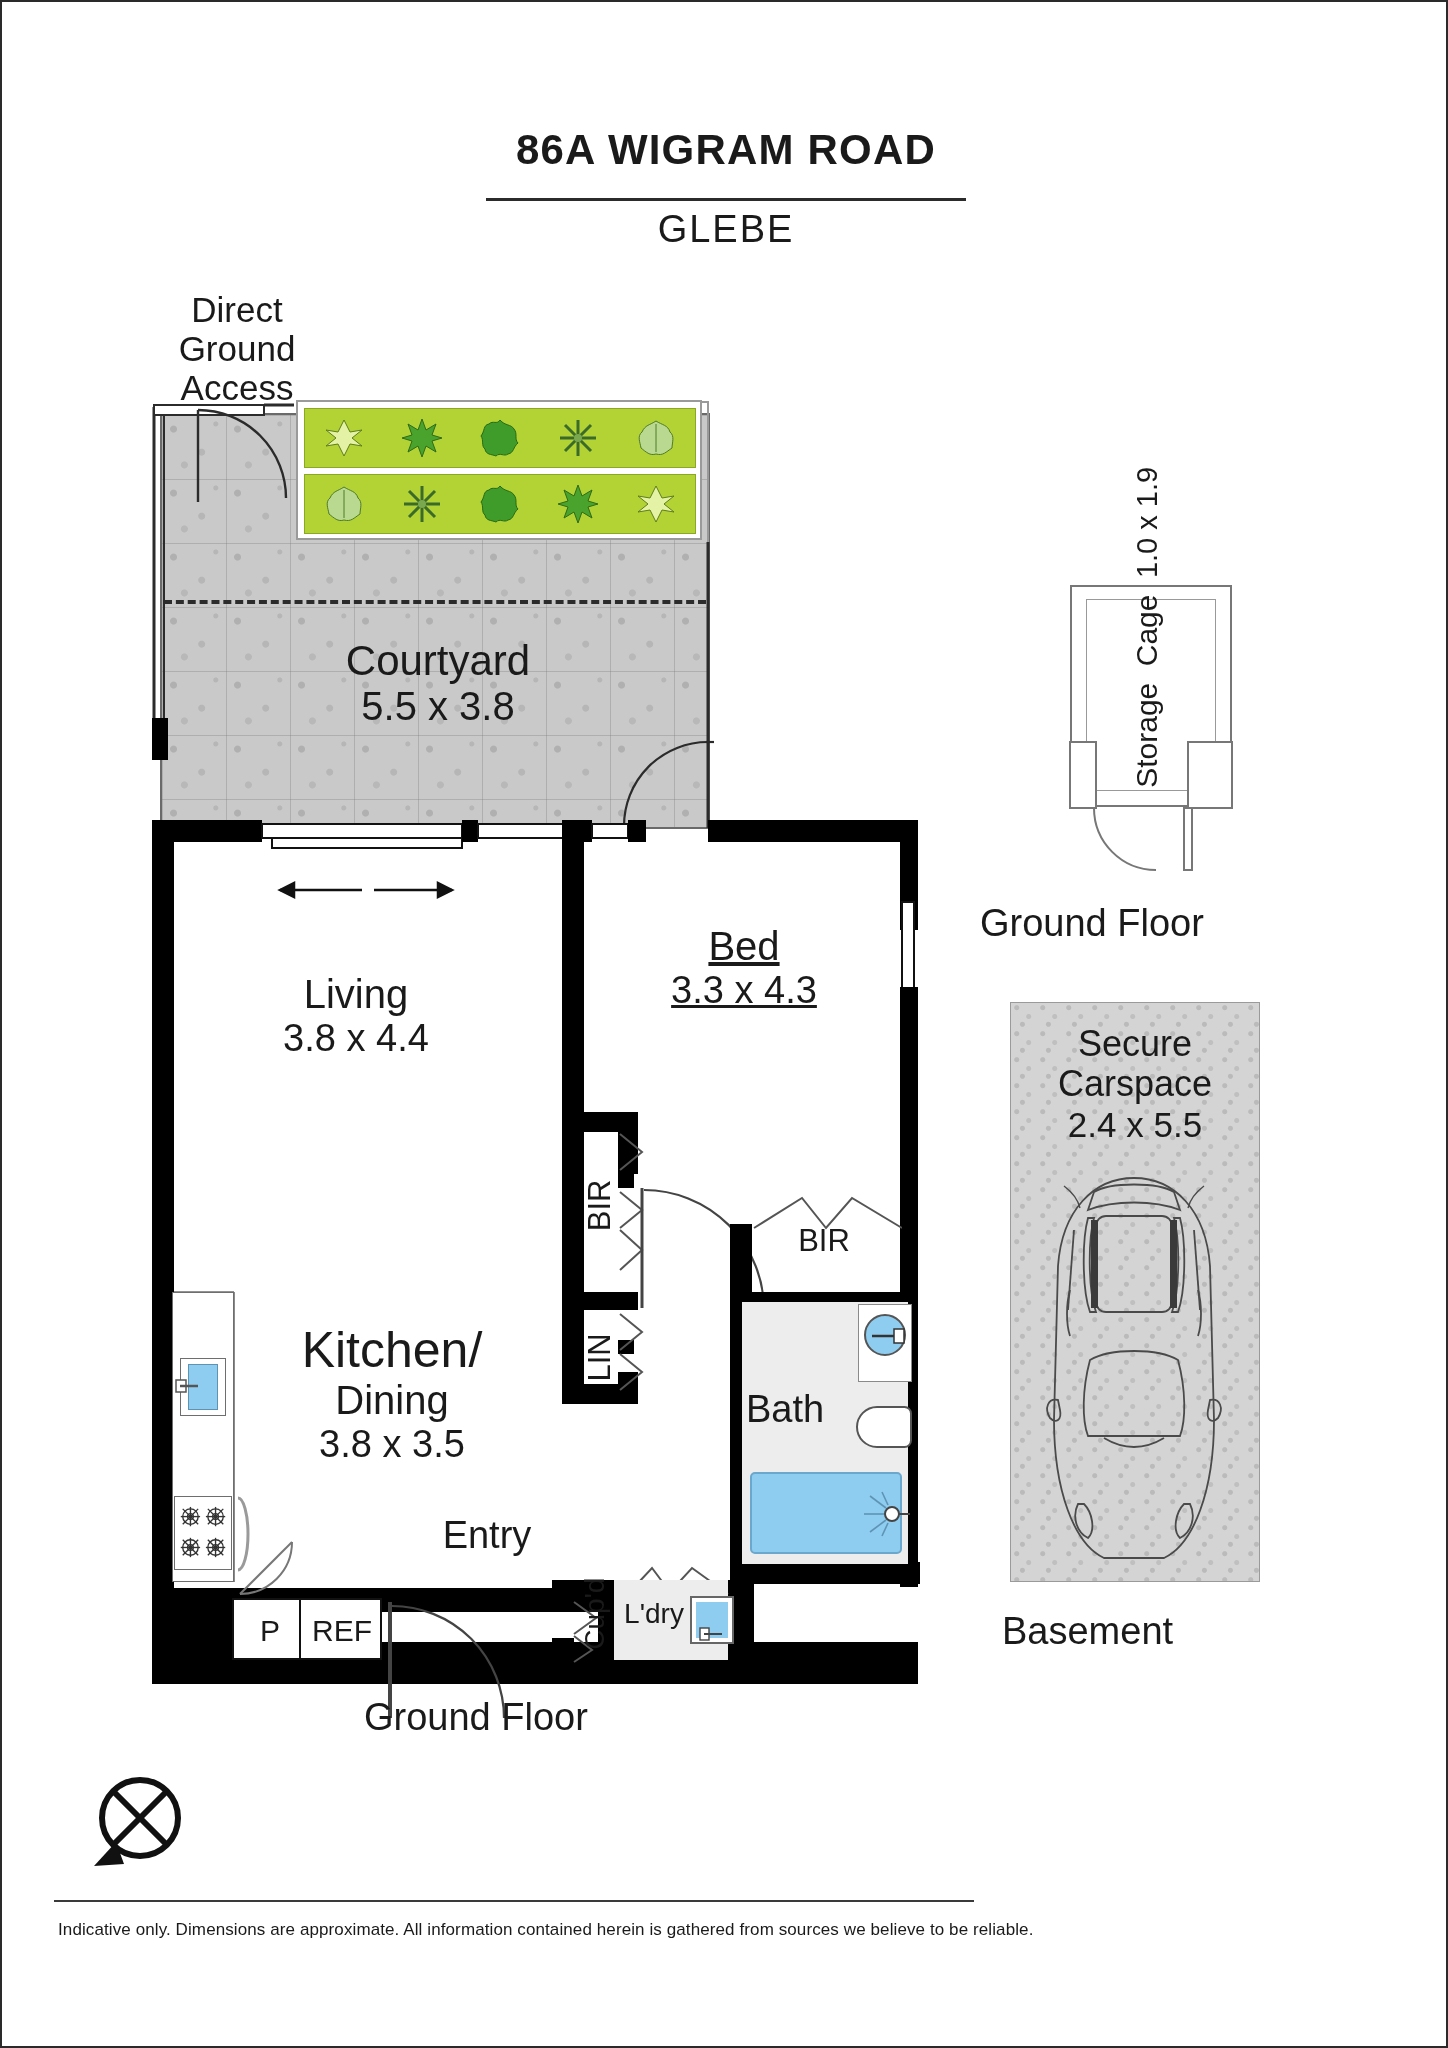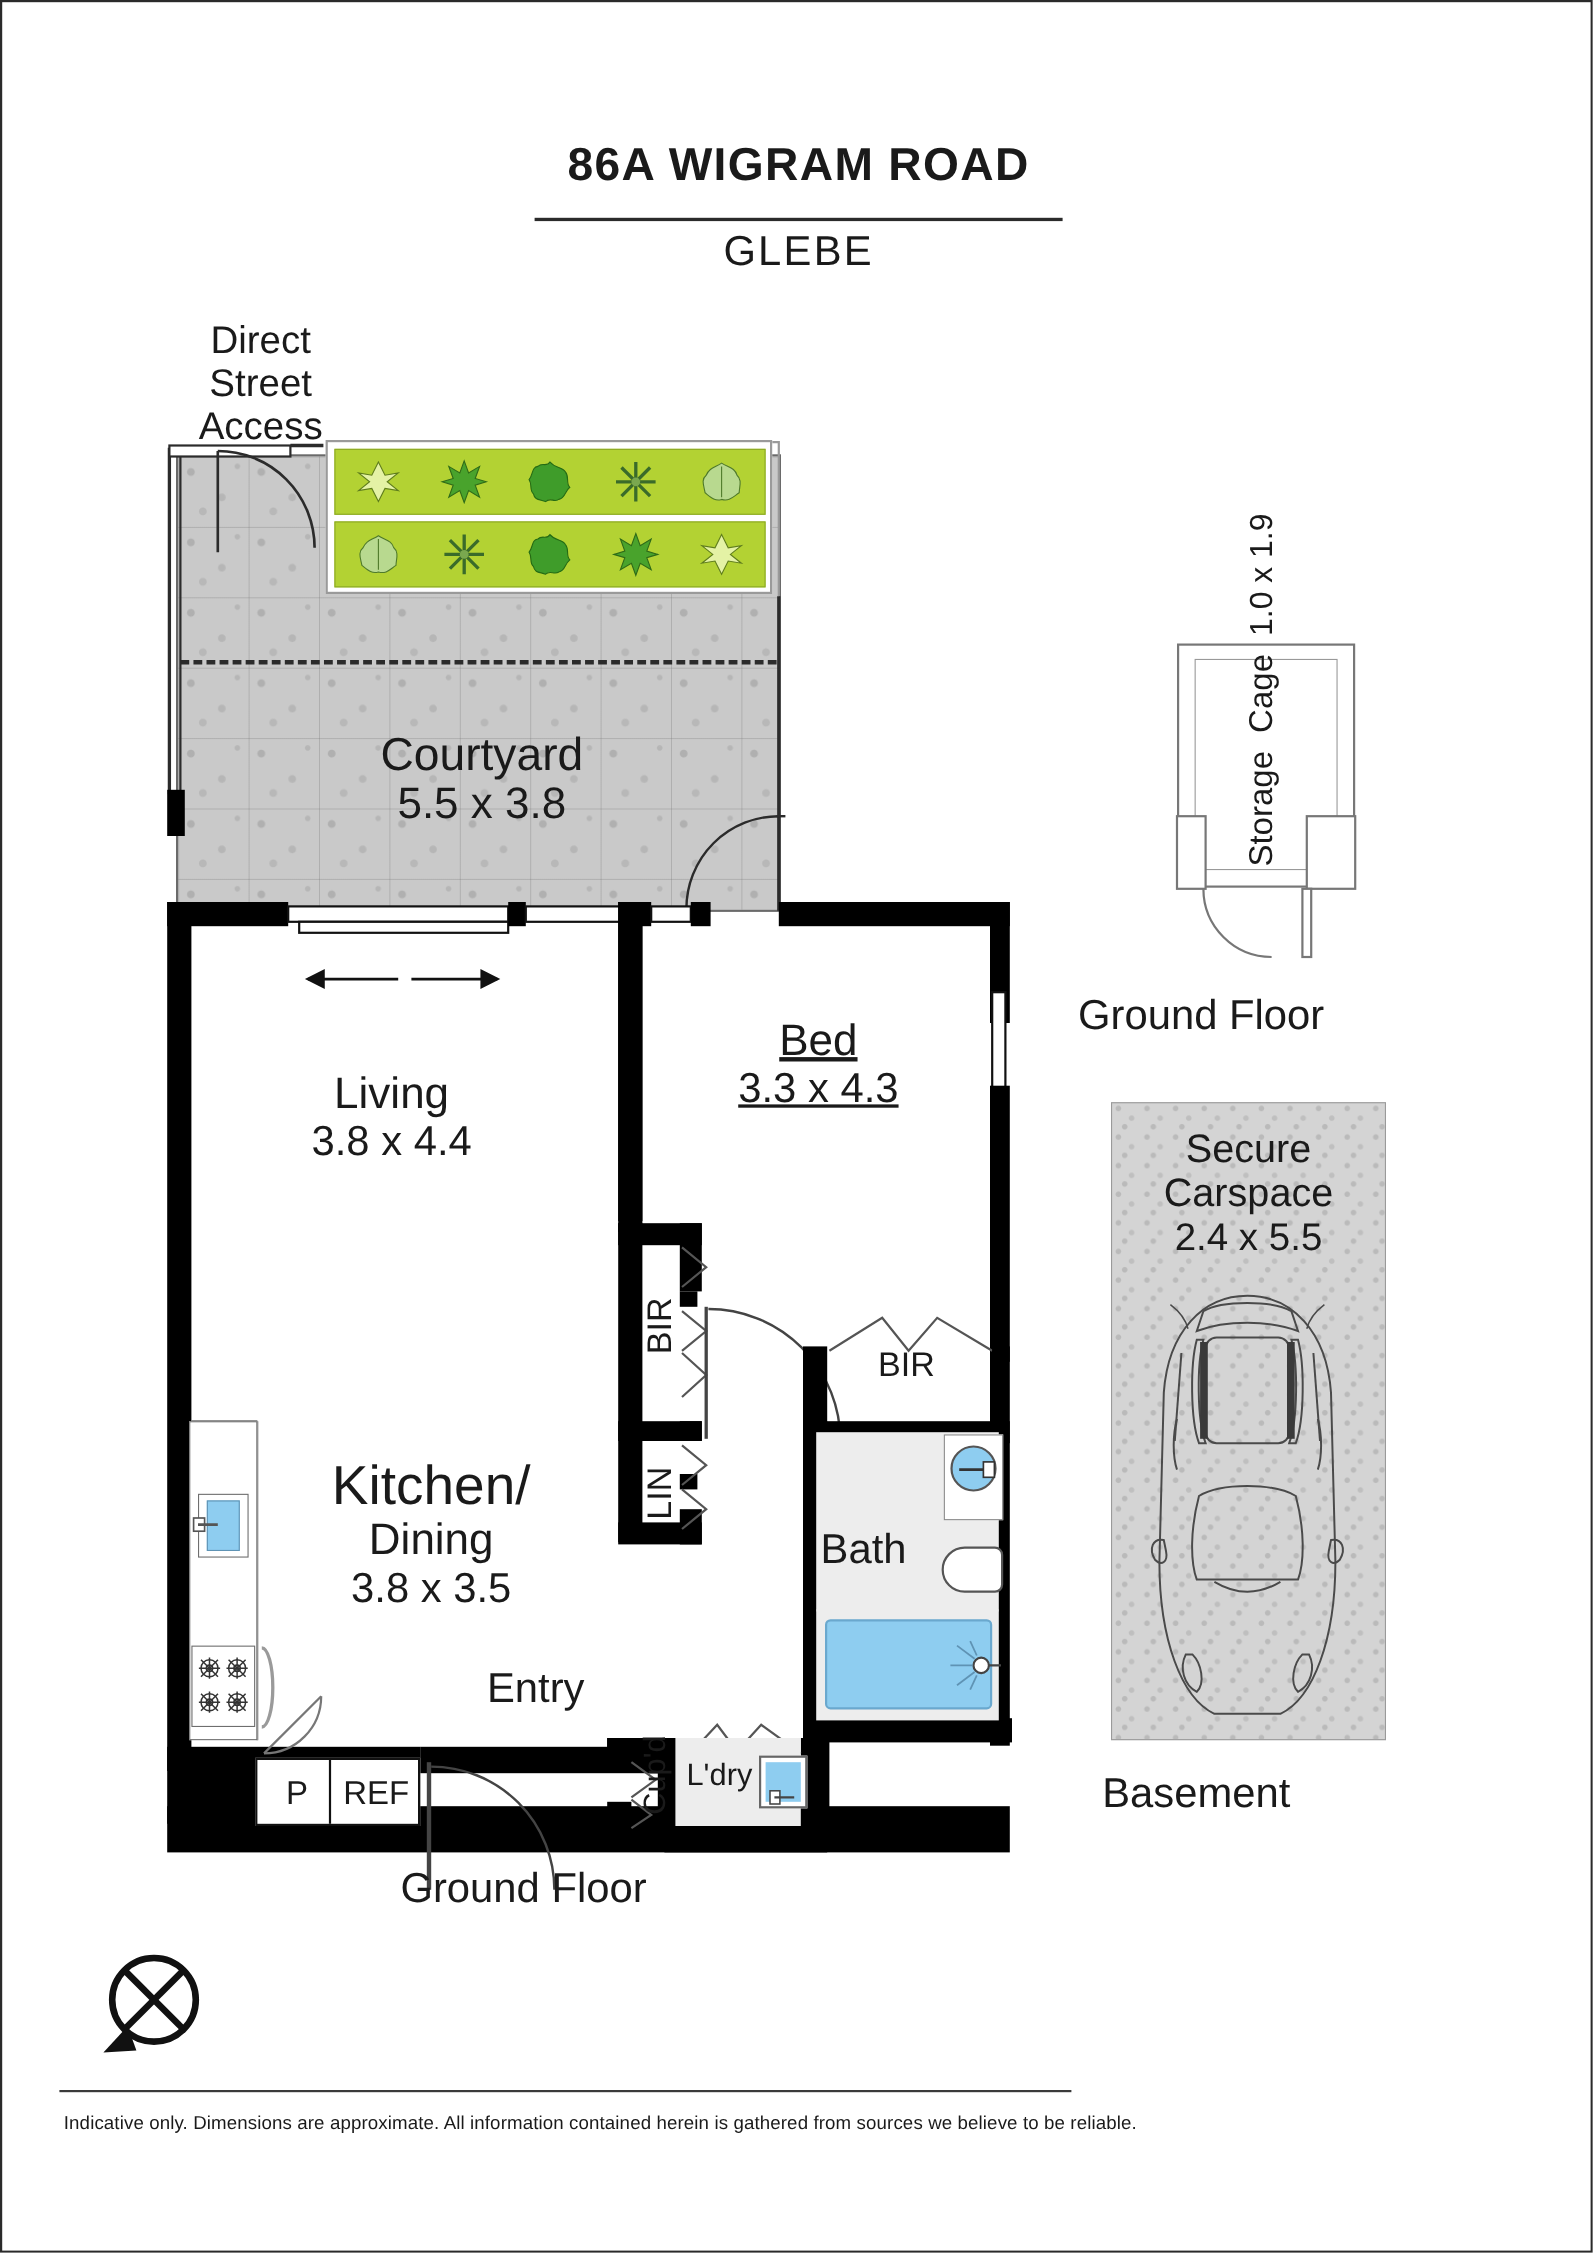--- a/index.html
+++ b/index.html
@@ -131,21 +131,21 @@
 <body>
 
 <div class="page">
 
   <div class="title">86A WIGRAM ROAD</div>
   <div class="title-rule"></div>
   <div class="subtitle">GLEBE</div>
 
   <div class="lbl" style="left:175px;top:288px;width:120px;">
     <div class="nm">Direct</div>
-    <div class="nm">Street</div>
+    <div class="nm">Ground</div>
     <div class="nm">Access</div>
   </div>
 
   <div class="courtyard">
     <div class="court-tile"></div>
     <div class="court-tex"></div>
   </div>
   <div class="court-outline"></div>
   <div class="court-dash"></div>
 
@@ -230,21 +230,21 @@
           </g>
         </svg>
       <svg class="plant" viewBox="0 0 44 44">
           <g fill="#e4f2a5" stroke="#5f7d1c" stroke-width="1">
             <path d="M22 4 L28 16 L40 14 L30 22 L40 30 L28 28 L22 40 L16 28 L4 30 L14 22 L4 14 L16 16 Z"></path>
           </g>
         </svg>
     </div>
   </div>
 
-  <div class="lbl" style="left:256px;top:635px;width:360px;margin-top:25px;">
+  <div class="lbl" style="left:256px;top:635px;width:360px;">
     <div class="nm" style="font-size:42px;">Courtyard</div>
     <div class="dim" style="font-size:40px;">5.5 x 3.8</div>
   </div>
 
   <svg class="plan" viewBox="0 0 1448 2048">
 
     <rect x="150" y="818" width="110" height="22" fill="#000"></rect>
 
     <rect x="260" y="822" width="200" height="14" fill="#fff" stroke="#111" stroke-width="2"></rect>
     <rect x="270" y="836" width="190" height="10" fill="#fff" stroke="#111" stroke-width="2"></rect>

